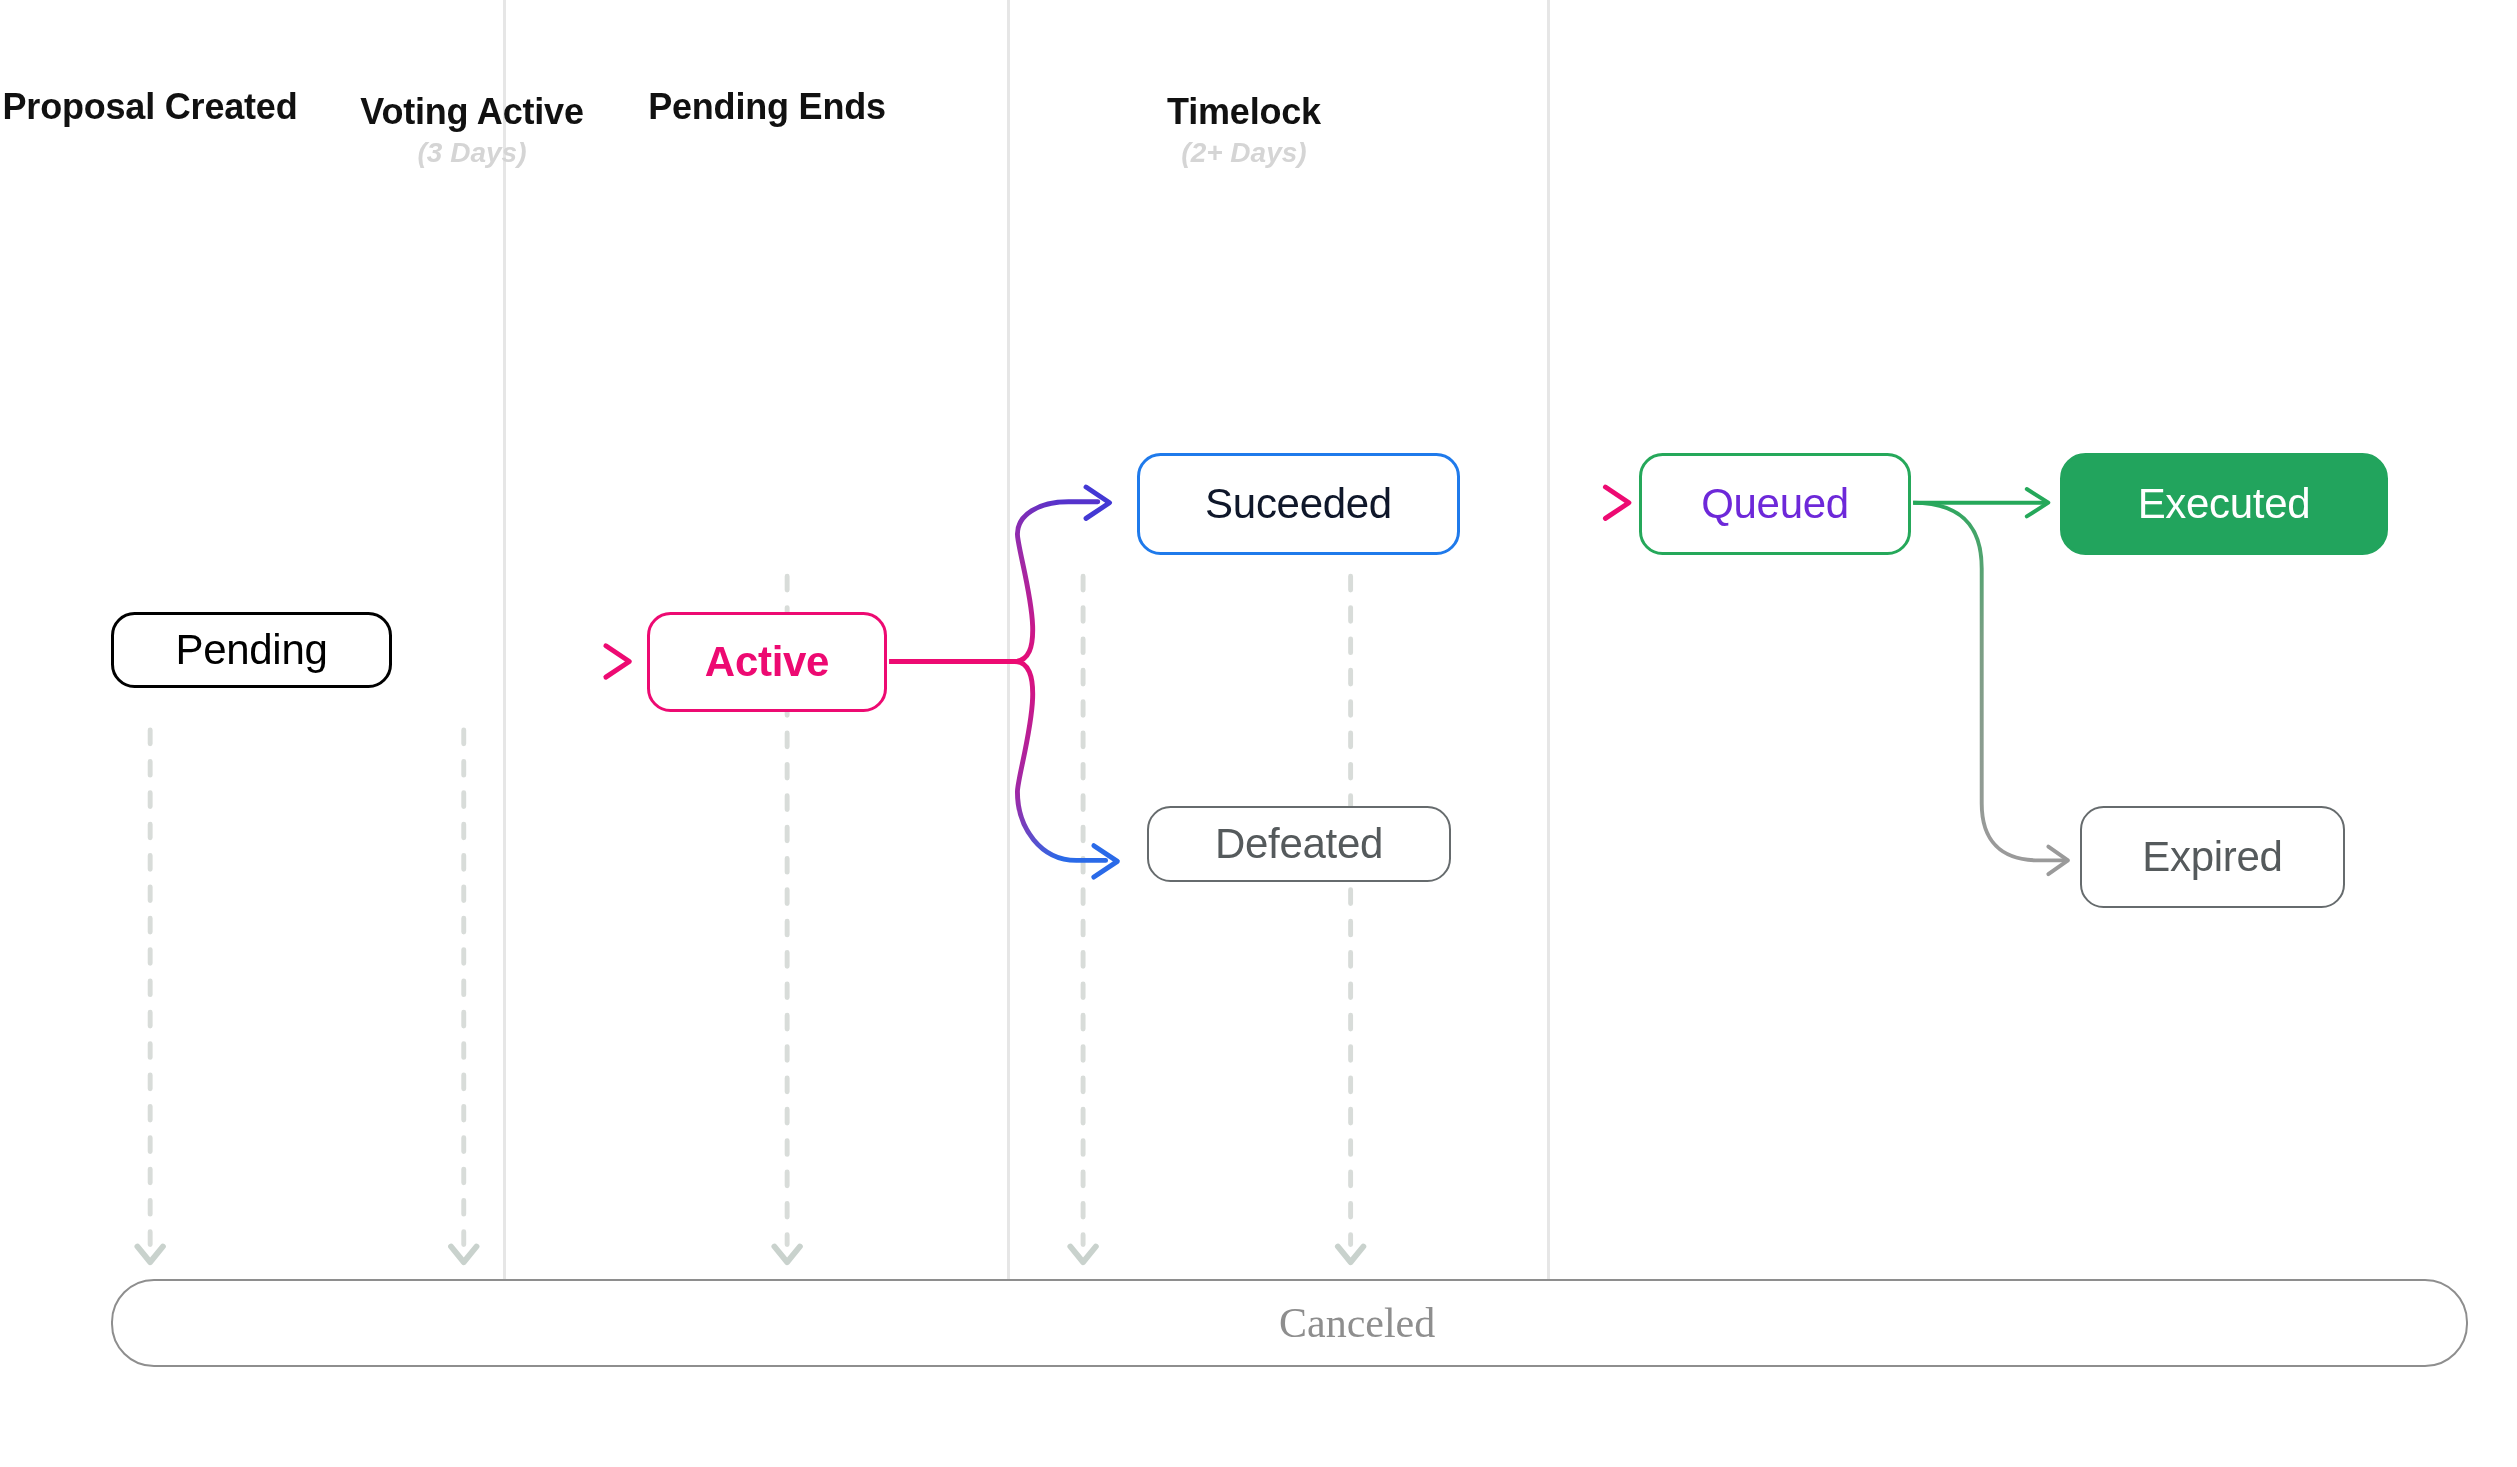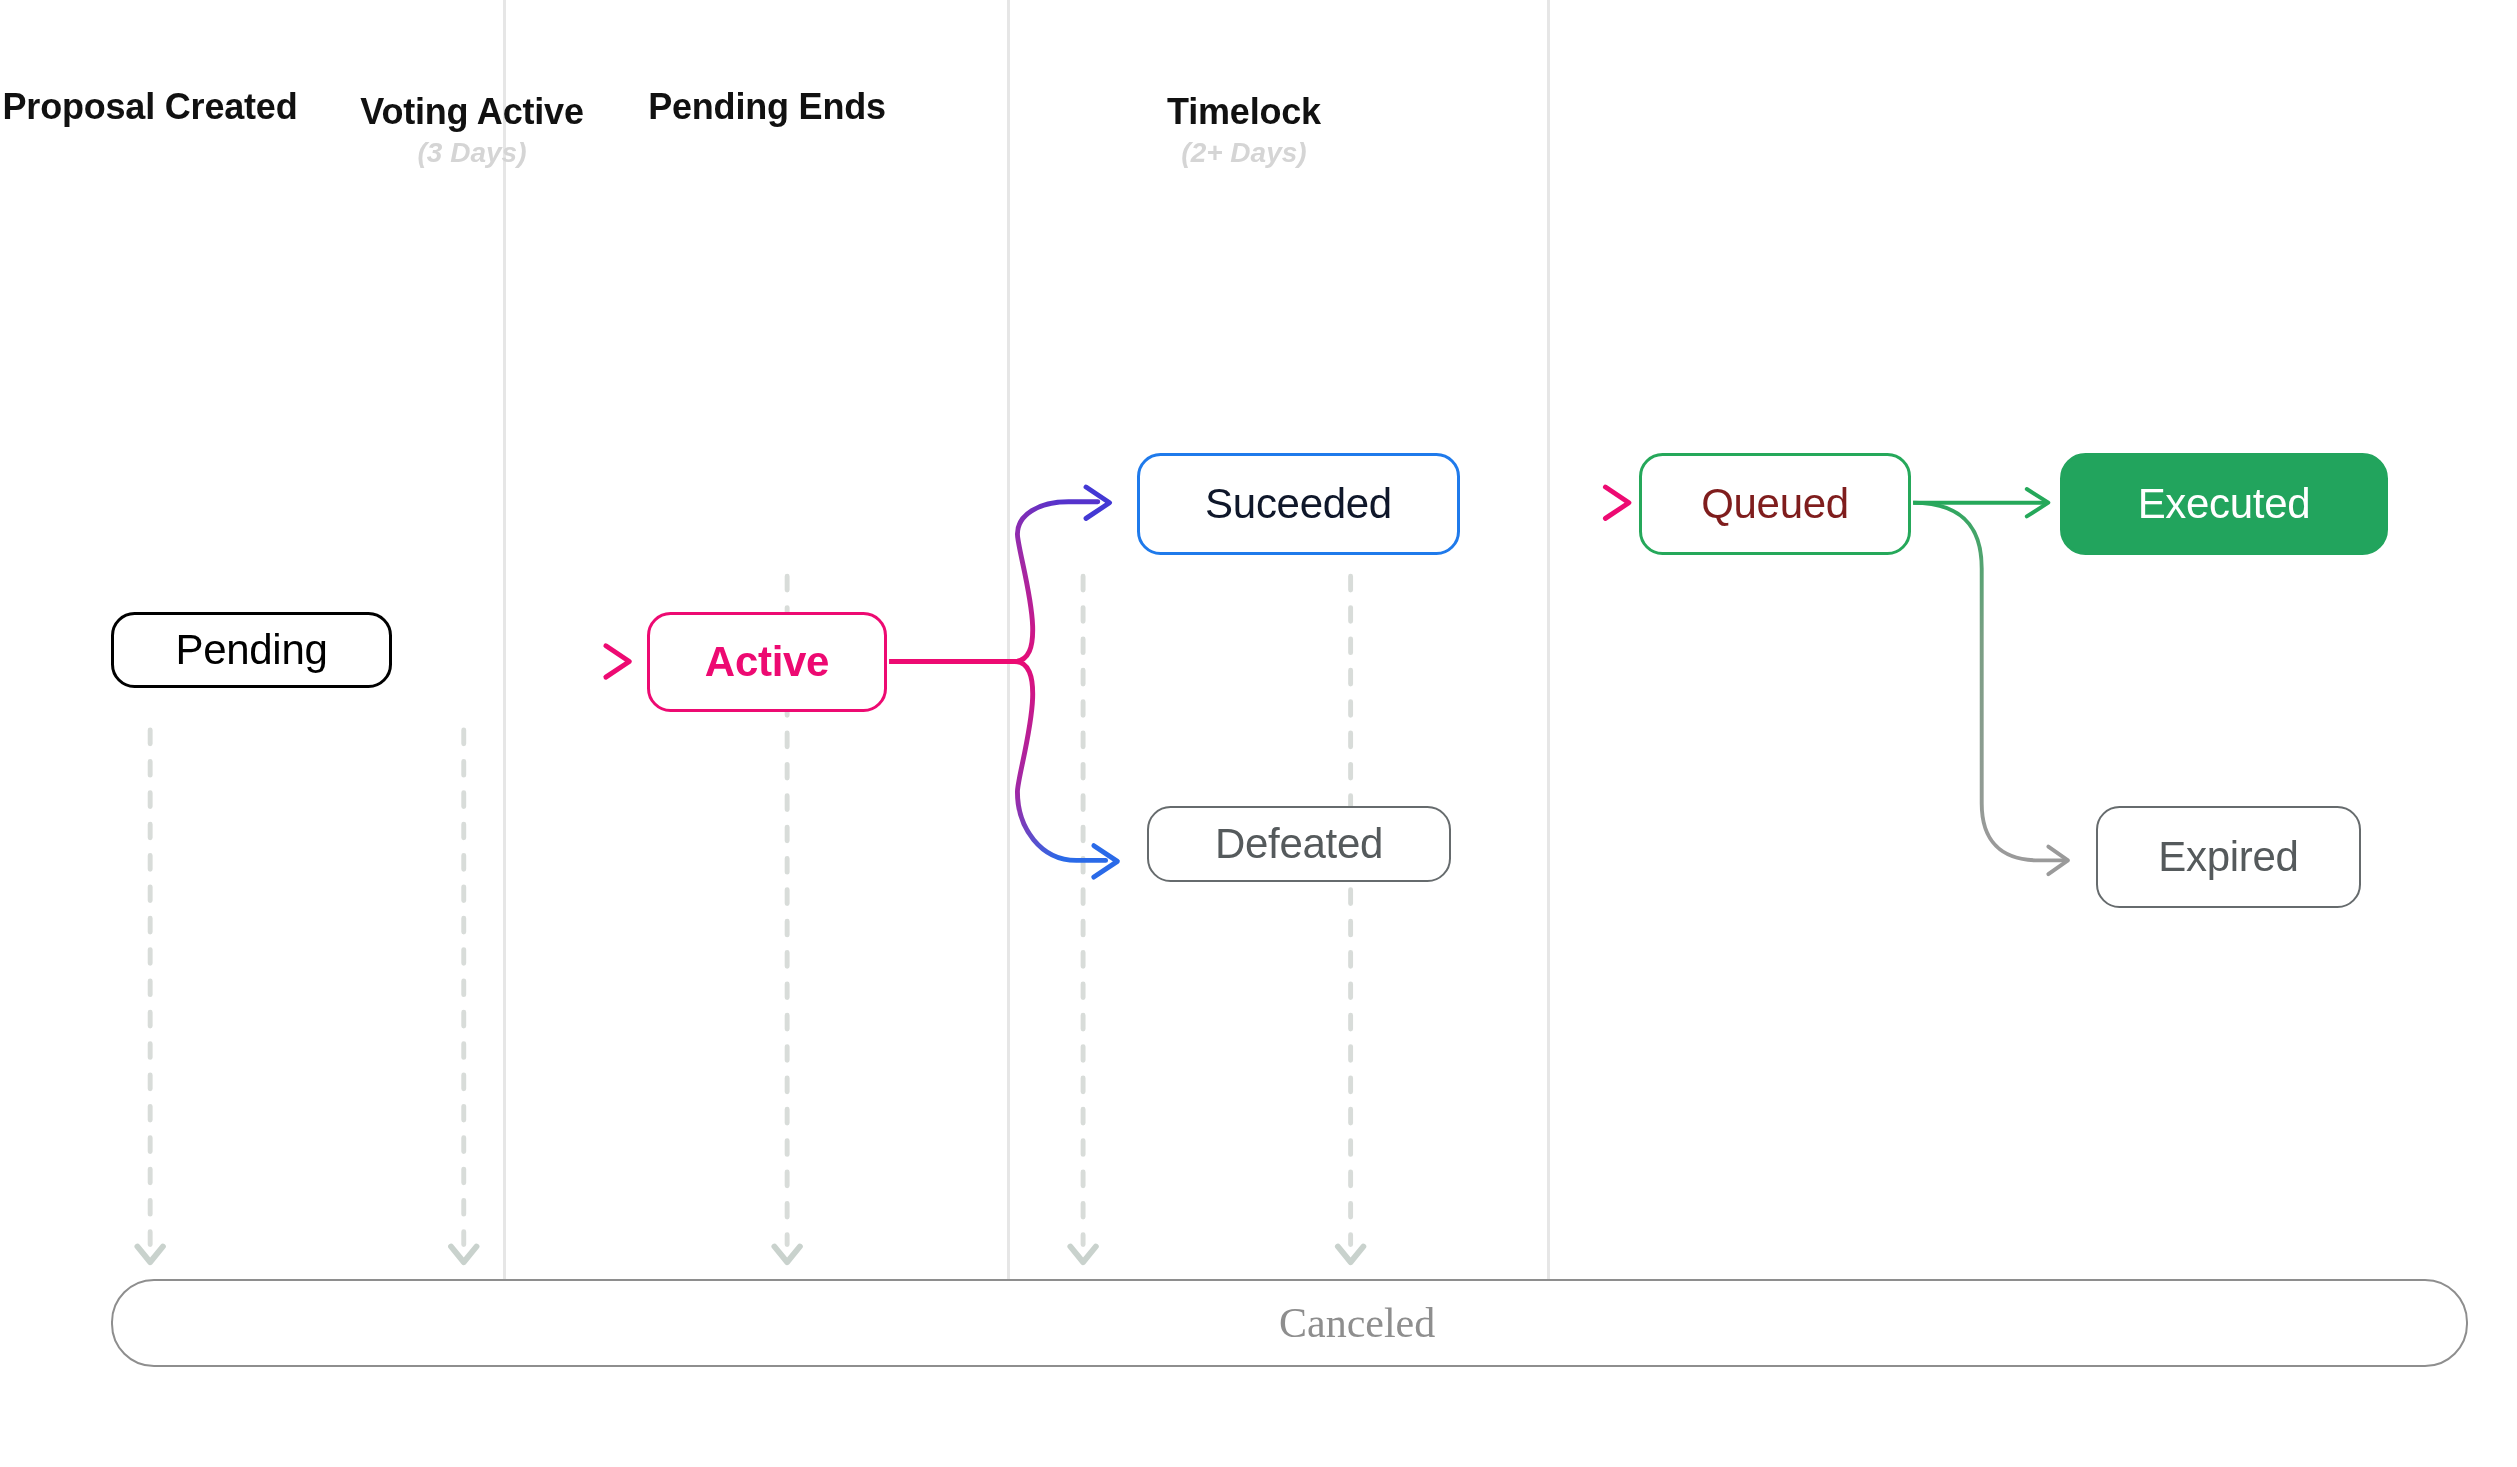--- a/index.html
+++ b/index.html
@@ -68,23 +68,23 @@
     background: #ffffff;
     font-size: 42px;
     font-weight: 400;
     letter-spacing: -0.3px;
     white-space: nowrap;
   }
   .node.pending  { border-color: #000000; color: #000000; }
   .node.active   { border-color: #ed0a72; color: #ed0a72; }
   .node.succeeded{ border-color: #1f7aeb; color: #0f172a; }
   .node.defeated { border-color: #666b6d; color: #555a5c; }
-  .node.queued   { border-color: #25a85a; color: #7f1d1d; }
+  .node.queued   { border-color: #25a85a; color: #6d28d9; }
   .node.executed { border-color: #22a45d; background: #22a45d; color: #ffffff; }
-  .node.expired  { border-color: #666b6d; color: #555a5c; margin-left: 16px; }
+  .node.expired  { border-color: #666b6d; color: #555a5c; }
 
   
   .cancel-bar {
     position: absolute;
     box-sizing: border-box;
     display: flex;
     align-items: center;
     justify-content: center;
     border: 2.9px solid #8e8e8e;
     border-radius: 43px;

